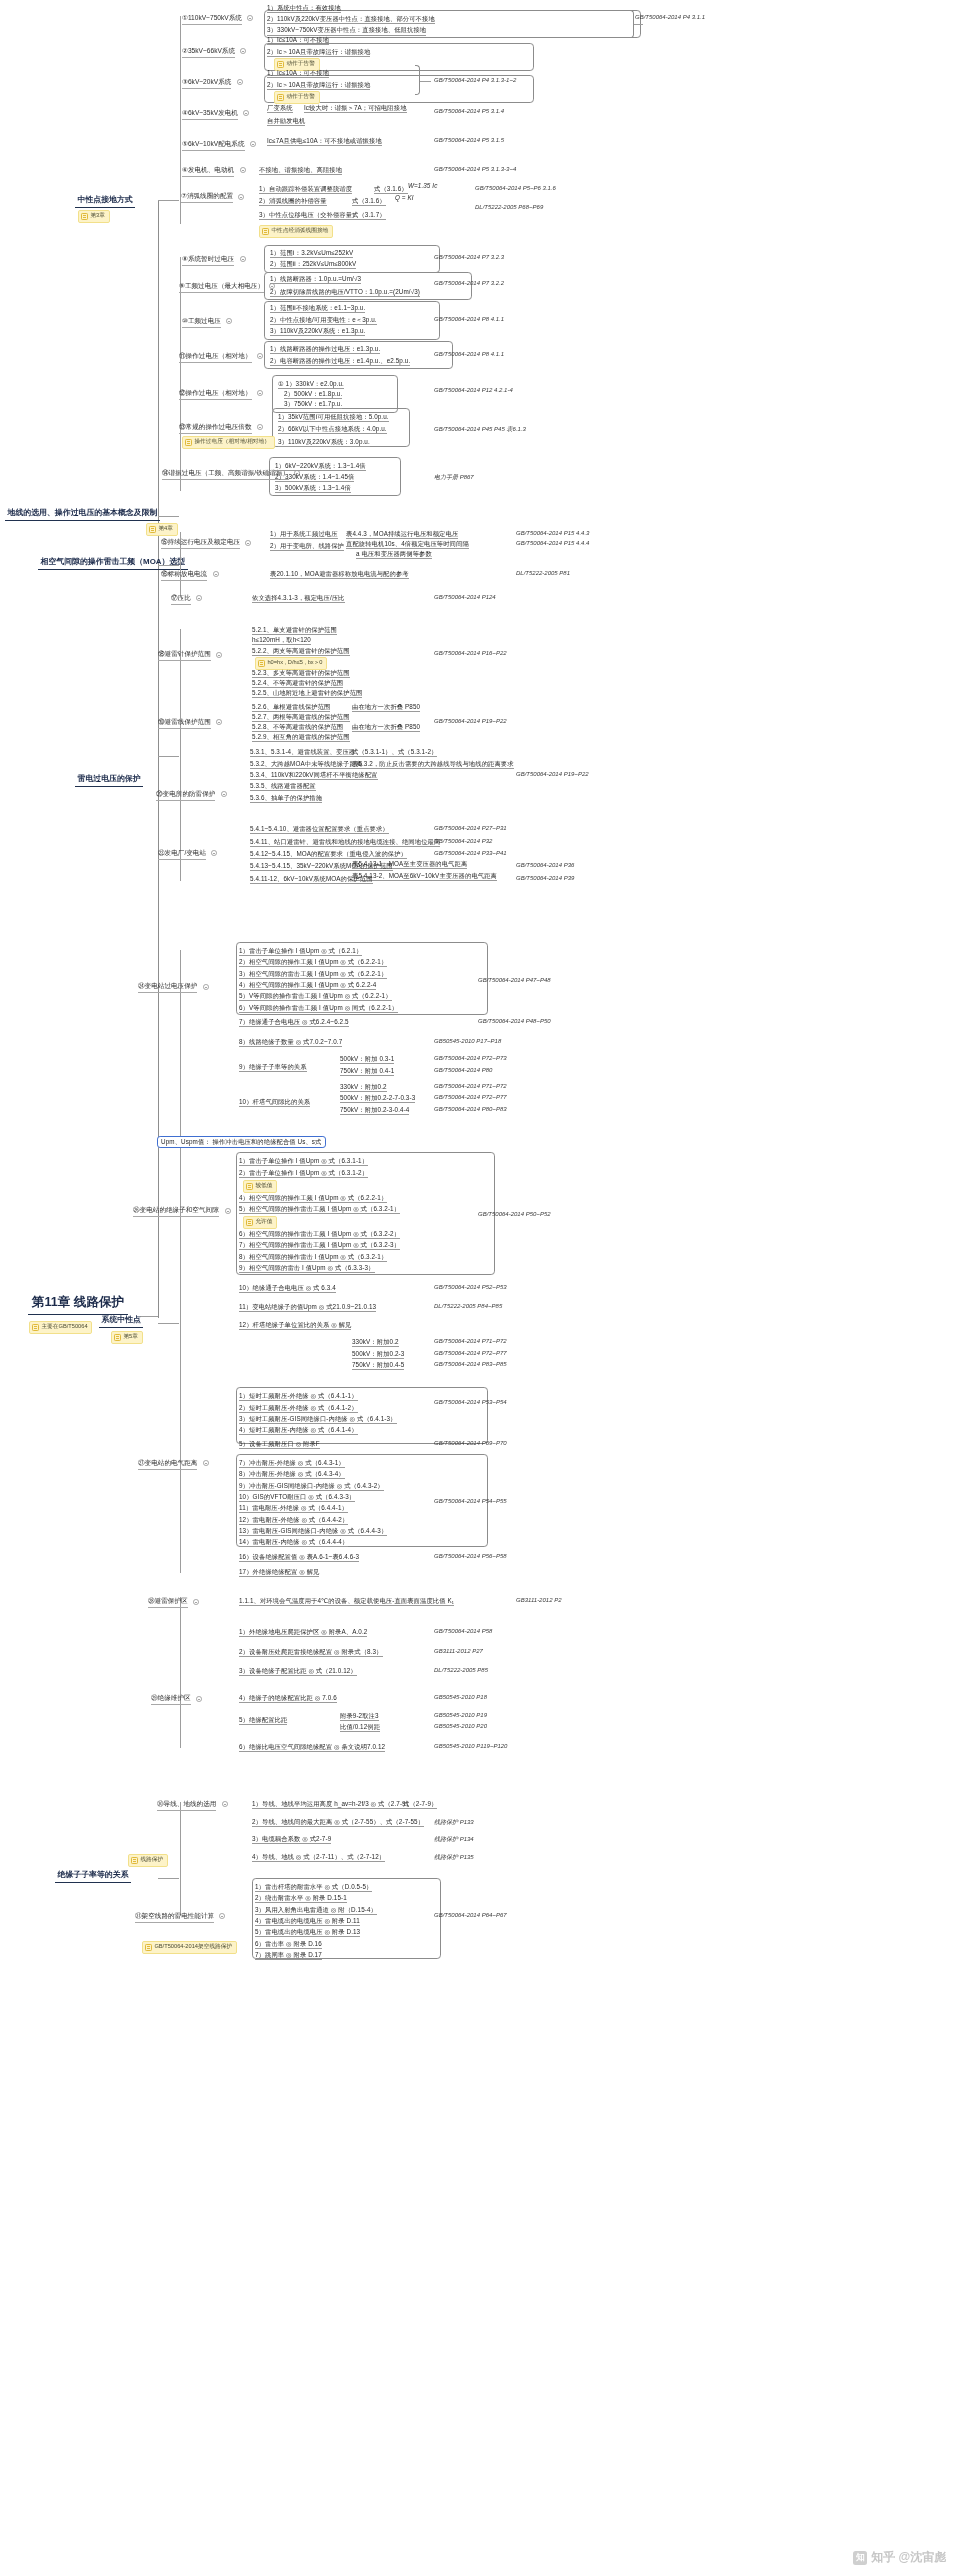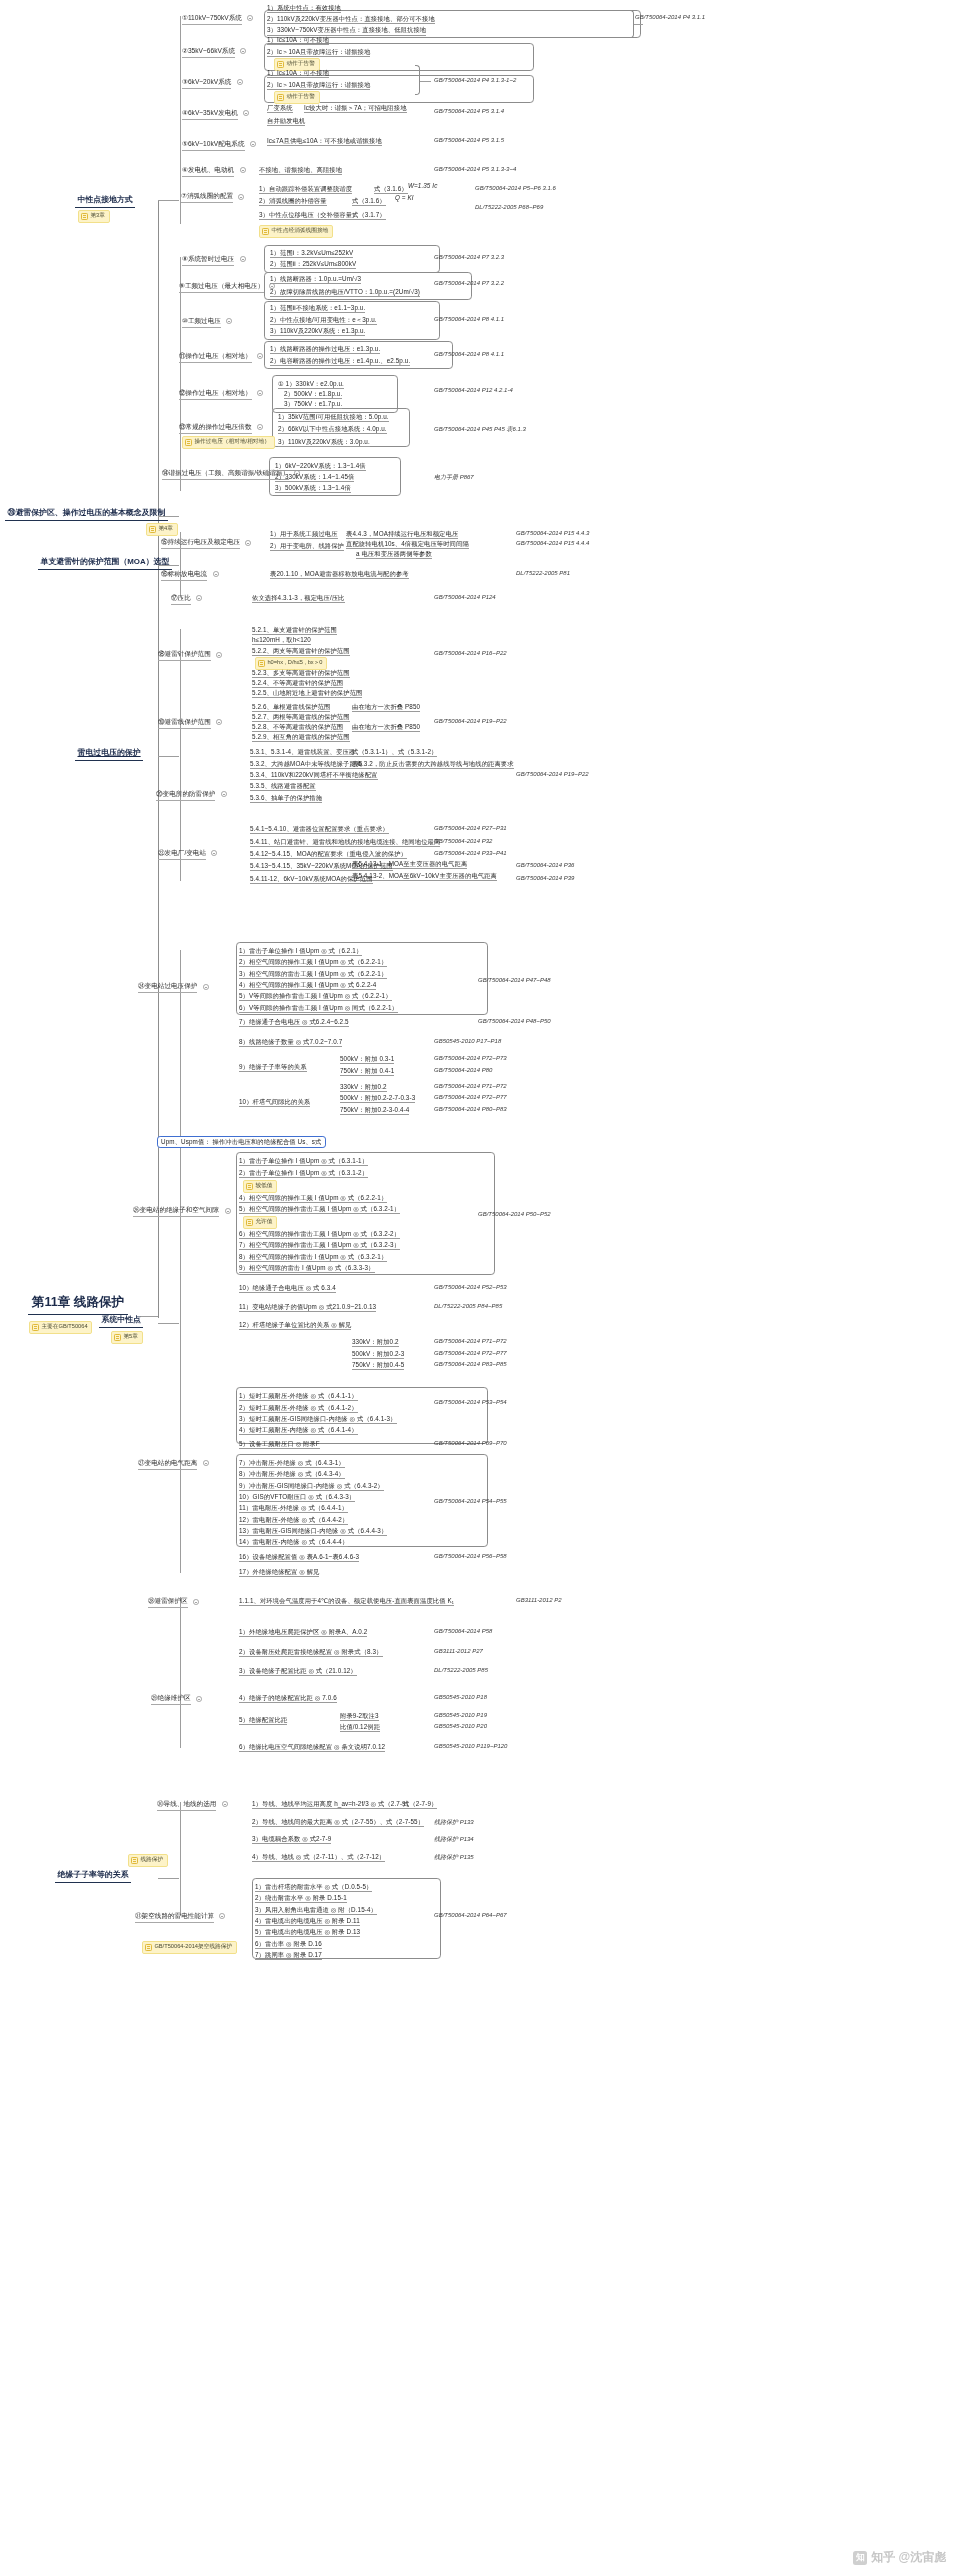--- a/index.html
+++ b/index.html
@@ -173,29 +173,29 @@
 
   <div class="hline" style="left:140px; top:1316px; width:19px;"></div>
   <div class="vline thick" style="left:158px; top:200px; height:1118px;"></div>
 
   <div class="branch" style="left:75px; top:194px;text-align:center;">中性点接地方式</div>
   <div class="note" style="left:78px; top:210px;">
     <span class="nicon"></span>
     <span>第3章</span>
   </div>
 
-  <div class="branch" style="left:5px; top:507px;">㉘避雷保护区、操作过电压的基本概念及限制</div>
+  <div class="branch" style="left:5px; top:507px;">地线的选用、操作过电压的基本概念及限制</div>
   <div class="note" style="left:146px; top:523px;">
     <span class="nicon"></span>
     <span>第4章</span>
   </div>
 
-  <div class="branch" style="left:38px; top:556px;">单支避雷针的保护范围（MOA）选型</div>
-
-  <div class="branch" style="left:75px; top:747px;text-decoration:underline;">雷电过电压的保护</div>
+  <div class="branch" style="left:38px; top:556px;">相空气间隙的操作雷击工频（MOA）选型</div>
+
+  <div class="branch" style="left:75px; top:773px;">雷电过电压的保护</div>
 
   <div class="branch" style="left:99px; top:1314px;">系统中性点</div>
   <div class="note" style="left:111px; top:1331px;">
     <span class="nicon"></span>
     <span>第5章</span>
   </div>
 
   <div class="branch" style="left:55px; top:1869px;">绝缘子子率等的关系</div>
   <div class="note" style="left:128px; top:1854px;">
     <span class="nicon"></span>

